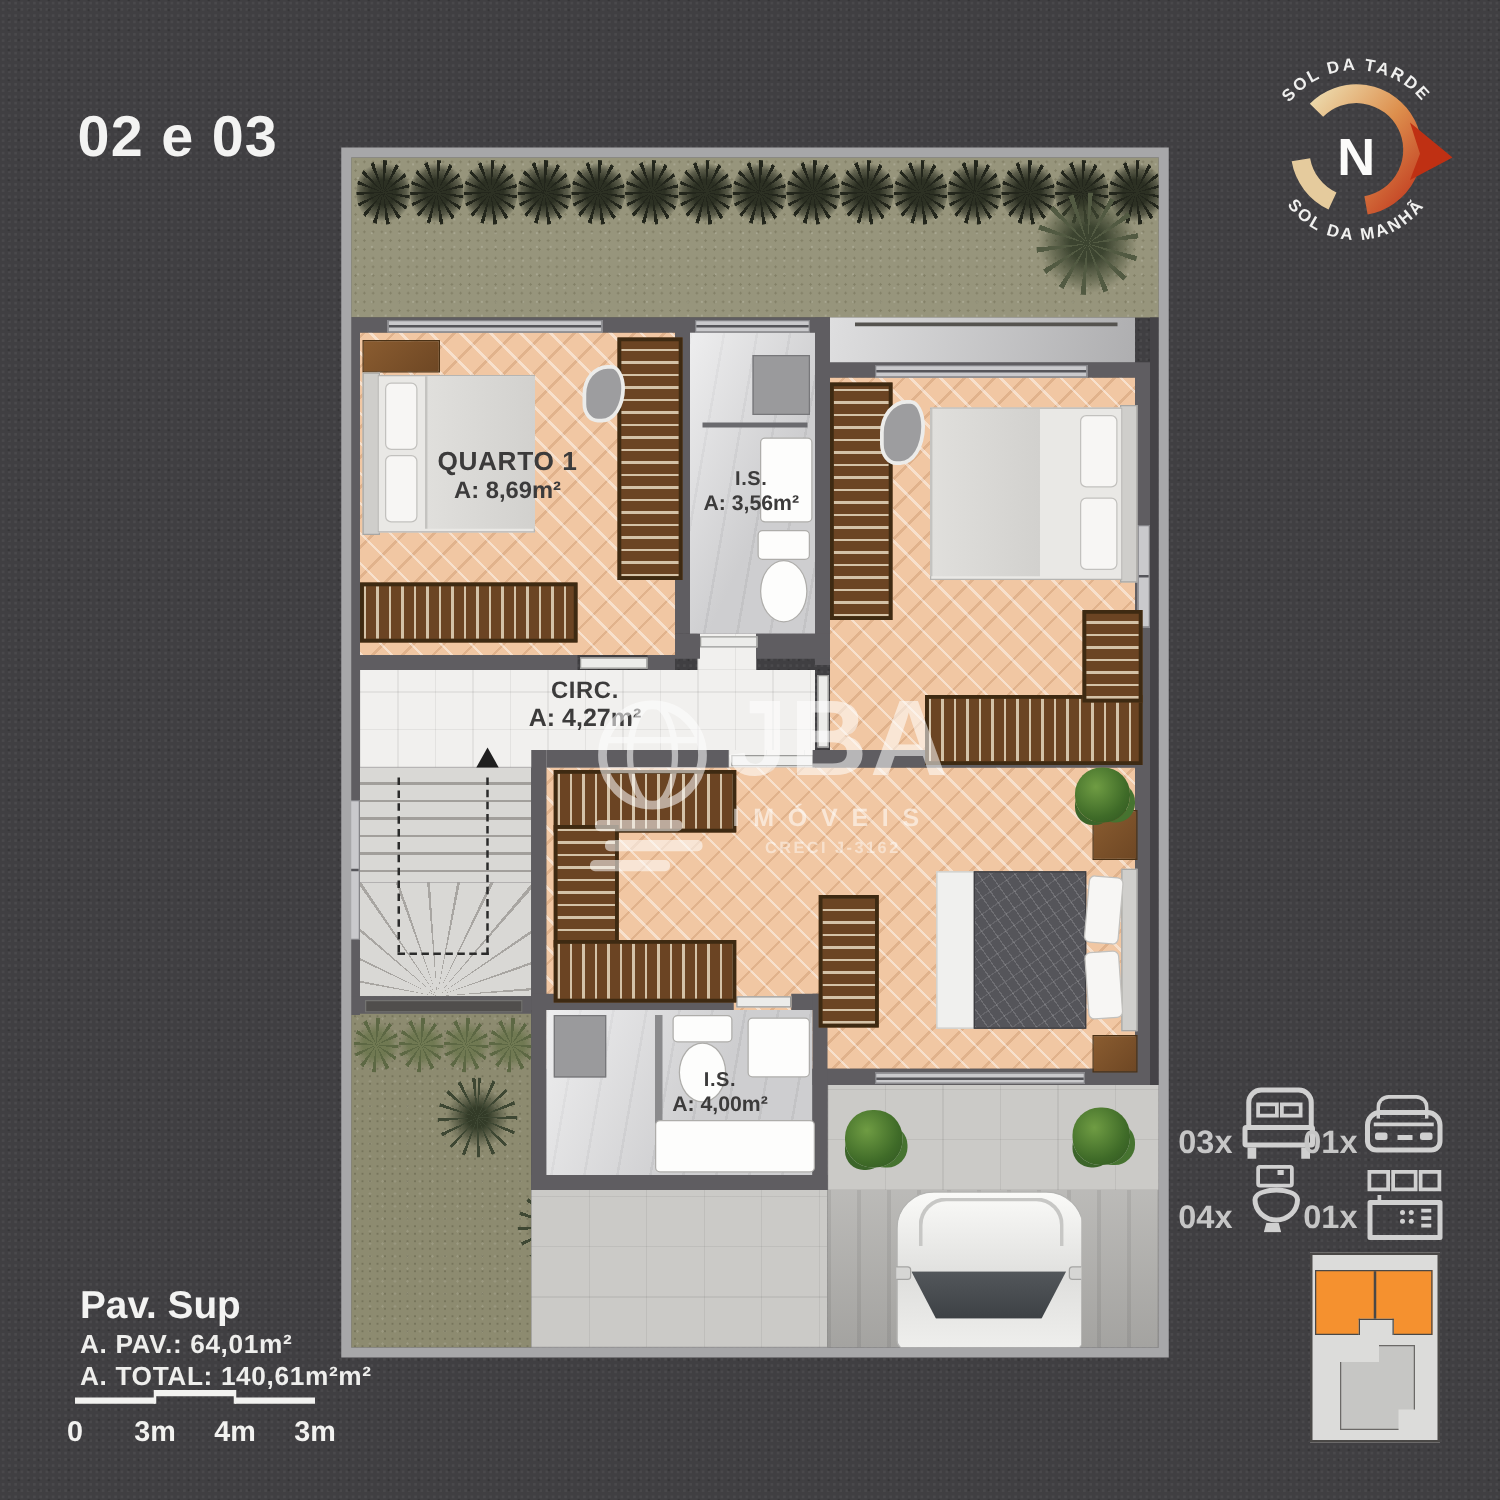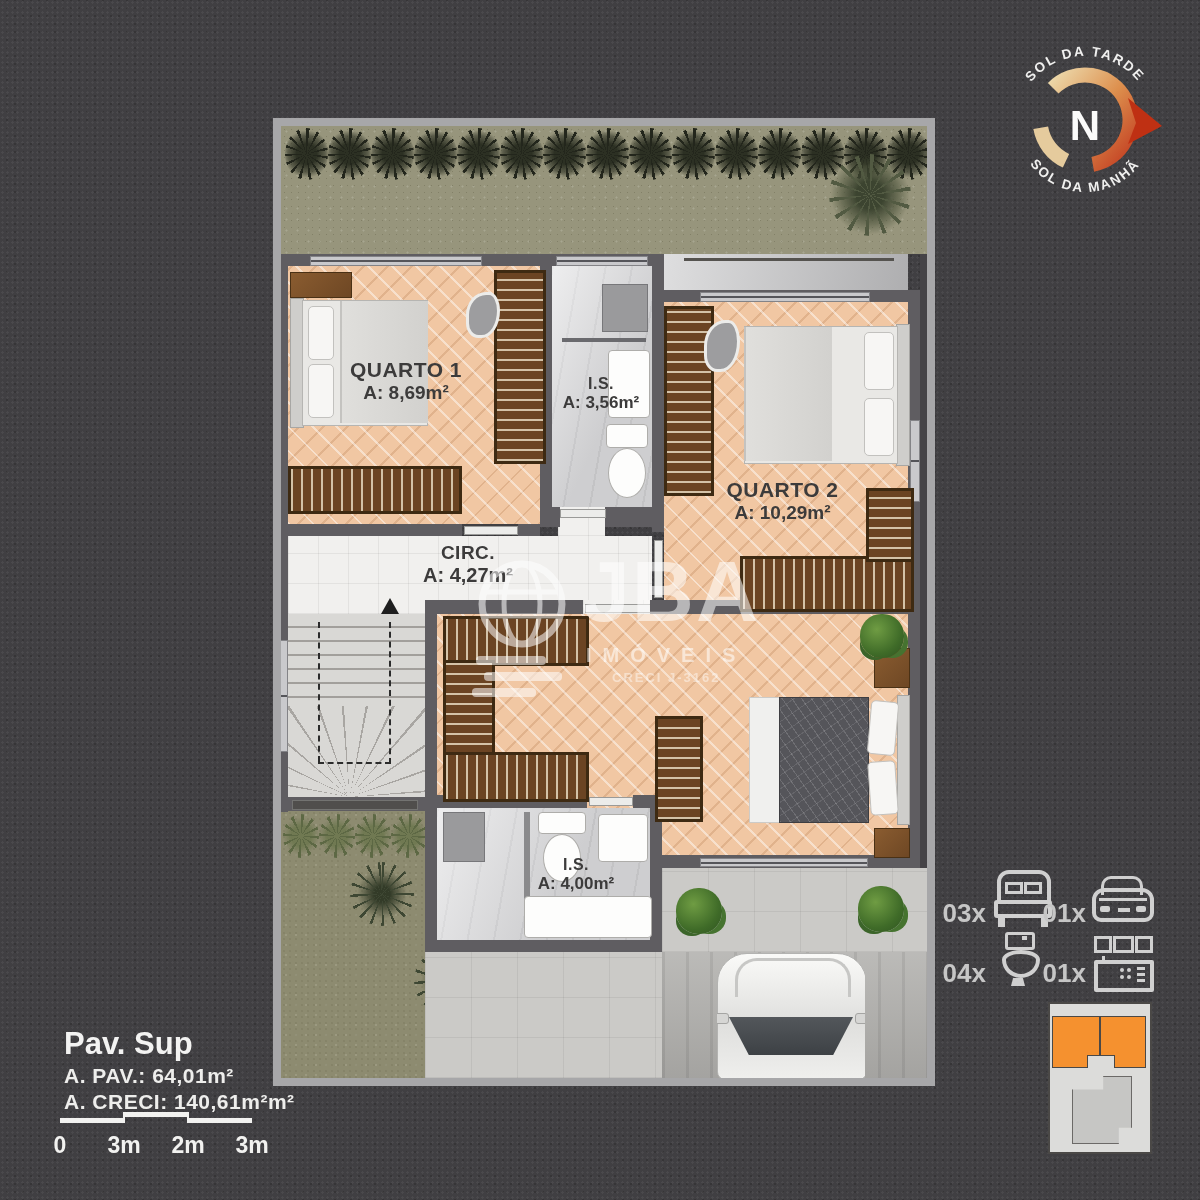--- a/index.html
+++ b/index.html
@@ -92,20 +92,21 @@
   .car-roof{position:absolute;left:18px;top:5px;width:110px;height:36px;border:3px solid #c7c7c5;border-bottom:none;border-radius:22px 22px 0 0;}
   .car-glass{position:absolute;left:12px;top:64px;width:124px;height:38px;background:linear-gradient(180deg,#53575b,#3d4145);clip-path:polygon(0 0,100% 0,84% 100%,16% 100%);}
   .car-mirror{position:absolute;width:14px;height:9px;background:#d6d6d4;border:1px solid #a5a5a3;border-radius:3px;}
 </style>
 </head>
 <body>
 
 <div class="stage">
 
   <div class="abs unit-label">
+    <div>02 e 03</div>
   </div>
 
   <div class="abs compass">
     <svg width="166" height="166" viewBox="0 0 166 166">
       <defs>
         <linearGradient id="ringGrad" x1="0" y1="0" x2="1" y2="1">
           <stop offset="0" stop-color="#ecd9ab"></stop>
             <stop offset="0.5" stop-color="#dd8f4d"></stop>
             <stop offset="1" stop-color="#c23c20"></stop>
         </linearGradient>
@@ -273,24 +274,20 @@
   <div class="abs uparrow" style="left:381px;top:598px;"></div>
 
   <div class="abs room-label" style="left:330px;top:358px;width:152px;">
     <span class="rl-name">QUARTO 1</span>
     <span class="rl-area">A: 8,69m²</span>
   </div>
   <div class="abs room-label sm" style="left:545px;top:375px;width:112px;">
     <span class="rl-name">I.S.</span>
     <span class="rl-area">A: 3,56m²</span>
   </div>
-  <div class="abs room-label" style="left:690px;top:478px;width:185px;">
-    <span class="rl-name">QUARTO 2</span>
-    <span class="rl-area">A: 10,29m²</span>
-  </div>
   <div class="abs room-label md" style="left:390px;top:542px;width:156px;">
     <span class="rl-name">CIRC.</span>
     <span class="rl-area">A: 4,27m²</span>
   </div>
   <div class="abs room-label sm" style="left:502px;top:856px;width:148px;">
     <span class="rl-name">I.S.</span>
     <span class="rl-area">A: 4,00m²</span>
   </div>
 
   <div class="abs lot"></div>
@@ -305,31 +302,31 @@
       <rect x="14" y="116" width="78" height="9" rx="4" fill="#ffffff"></rect>
       <rect x="2" y="132" width="64" height="9" rx="4" fill="#ffffff"></rect>
     </svg>
     <div class="wm-brand">JBA</div>
     <div class="wm-sub">IMÓVEIS</div>
     <div class="wm-creci">CRECI J-3162</div>
   </div>
 
   <div class="abs f-title">Pav. Sup</div>
   <div class="abs f-line" style="left:64px;top:1064px;">A. PAV.: 64,01m²</div>
-  <div class="abs f-line" style="left:64px;top:1090px;">A. CRECI: 140,61m²m²</div>
+  <div class="abs f-line" style="left:64px;top:1090px;">A. TOTAL: 140,61m²m²</div>
 
   <div class="abs" style="left:60px;top:1110px;width:230px;height:52px;">
     <div class="sb-seg" style="left:0;top:8px;width:64px;"></div>
     <div class="sb-seg" style="left:64px;top:2px;width:64px;"></div>
     <div class="sb-seg" style="left:128px;top:8px;width:64px;"></div>
     <div class="sb-j" style="left:63px;top:2px;height:11px;"></div>
     <div class="sb-j" style="left:127px;top:2px;height:11px;"></div>
     <span class="sb-t" style="left:-12px;top:22px;width:24px;">0</span>
     <span class="sb-t" style="left:44px;top:22px;width:40px;">3m</span>
-    <span class="sb-t" style="left:108px;top:22px;width:40px;">2m</span>
+    <span class="sb-t" style="left:108px;top:22px;width:40px;">4m</span>
     <span class="sb-t" style="left:172px;top:22px;width:40px;">3m</span>
   </div>
 
   <span class="lg-count" style="left:938px;top:898px;width:48px;">03x</span>
   <div class="ic" style="left:994px;top:870px;width:58px;height:58px;">
     <div class="st" style="left:3px;top:0;width:46px;height:26px;border-radius:12px 12px 0 0;border-width:4px;"></div>
     <div class="st" style="left:11px;top:12px;width:12px;height:6px;border-width:3px;"></div>
     <div class="st" style="left:30px;top:12px;width:12px;height:6px;border-width:3px;"></div>
     <div class="st" style="left:0;top:30px;width:50px;height:10px;border-width:4px;border-radius:3px;"></div>
     <div class="fl" style="left:4px;top:48px;width:7px;height:9px;"></div>

